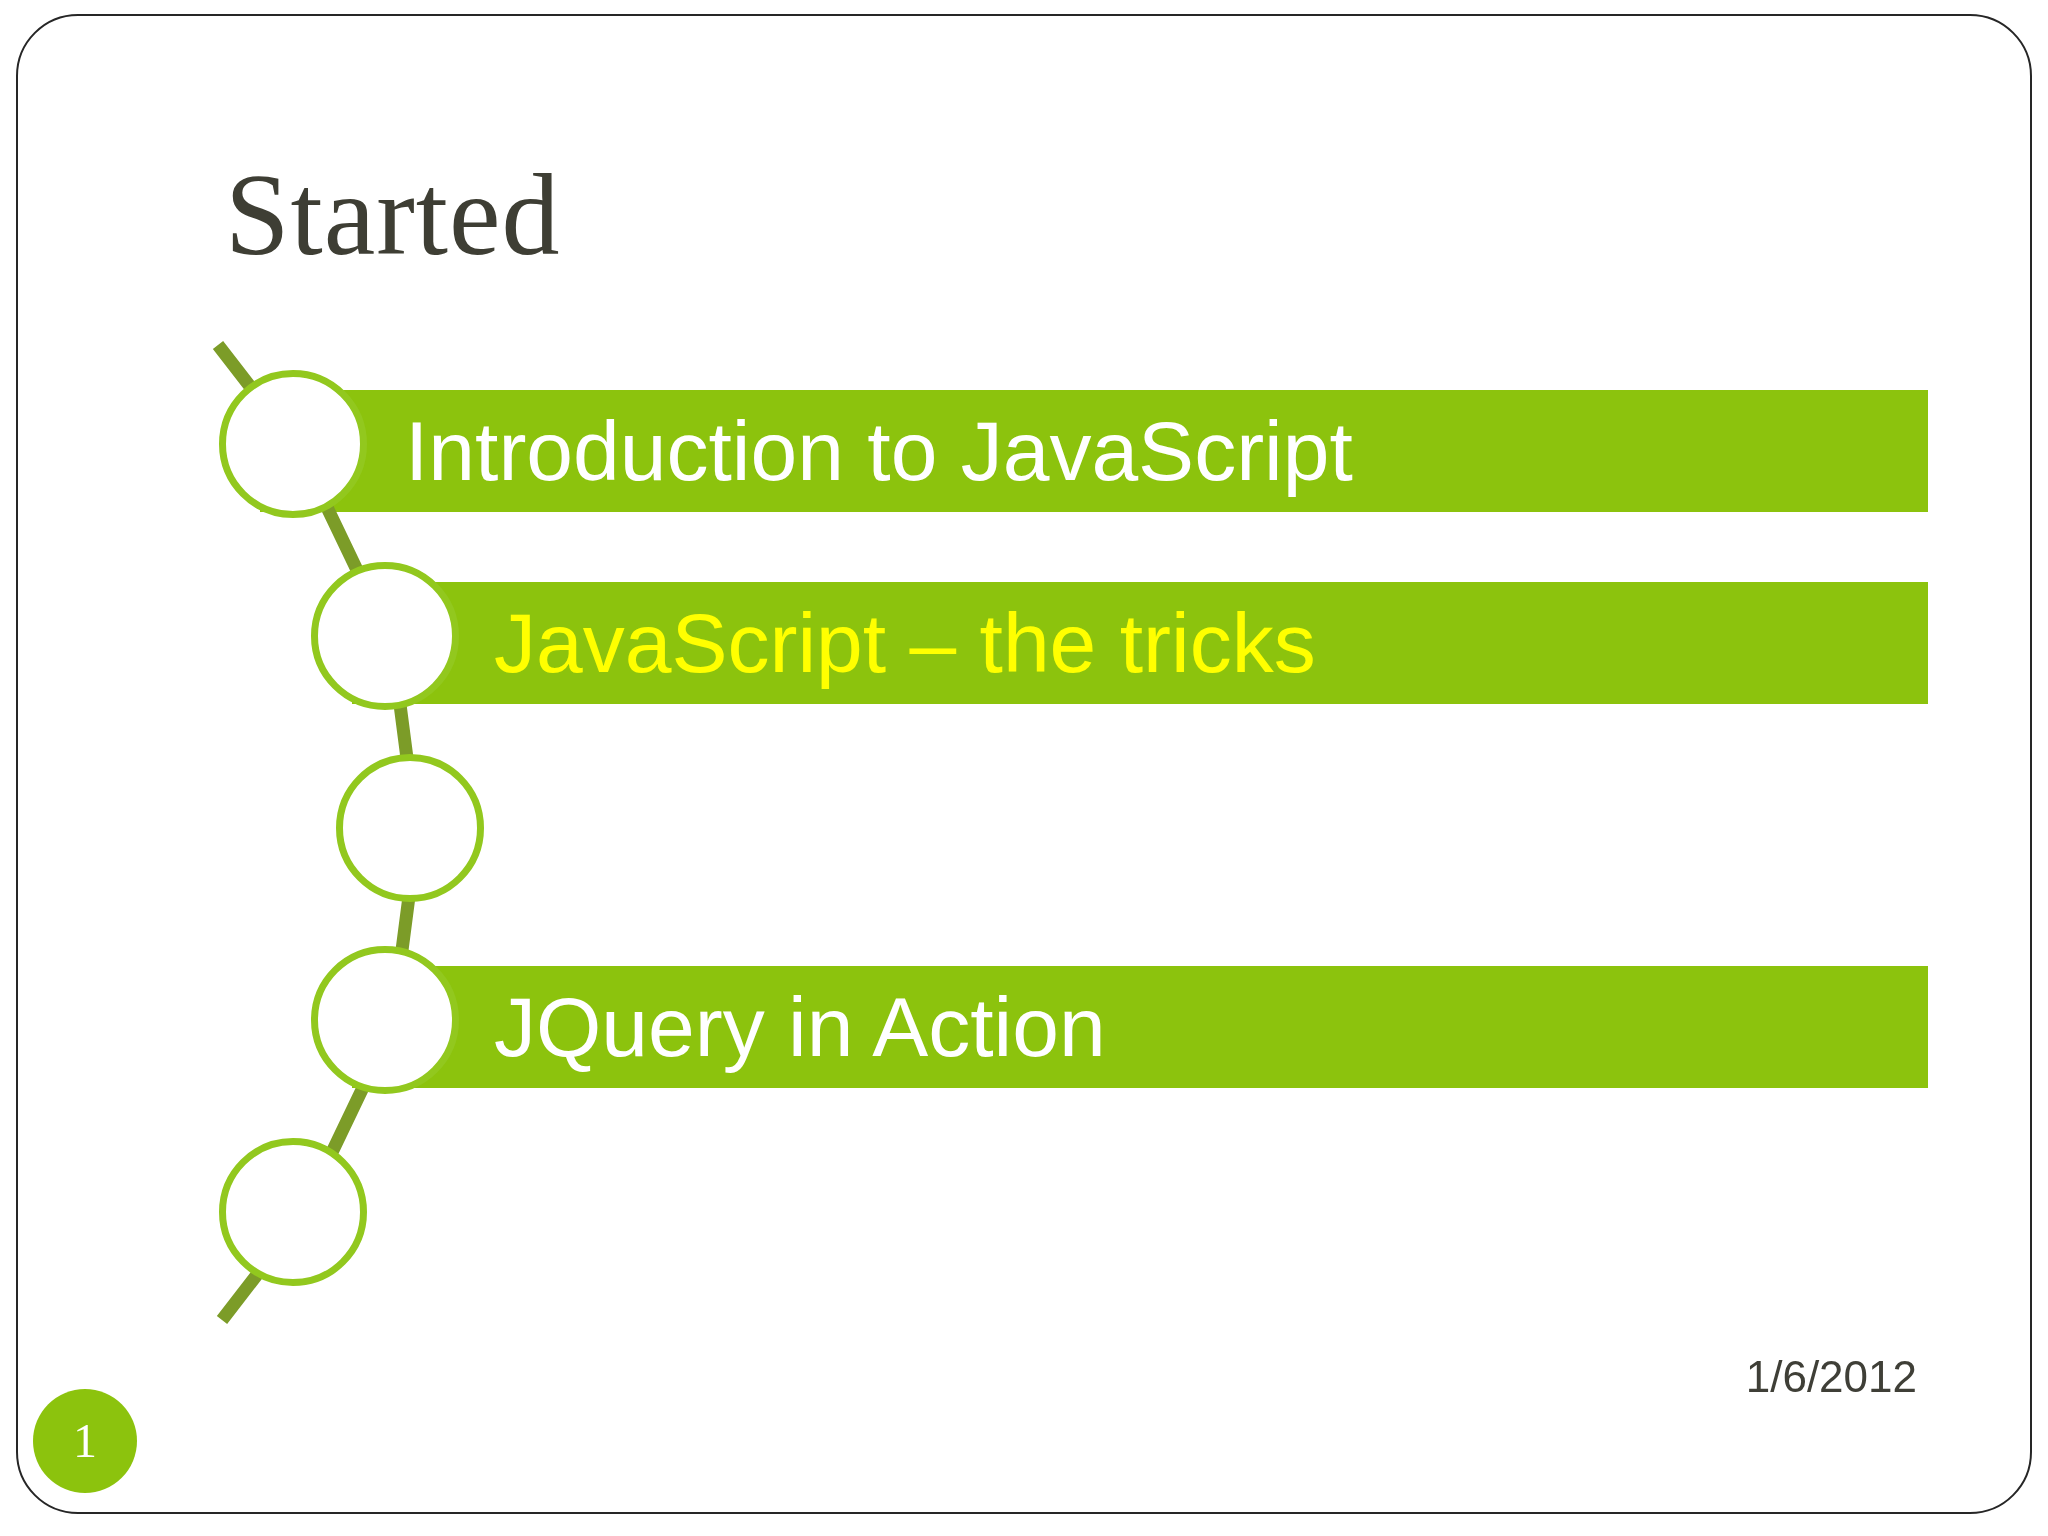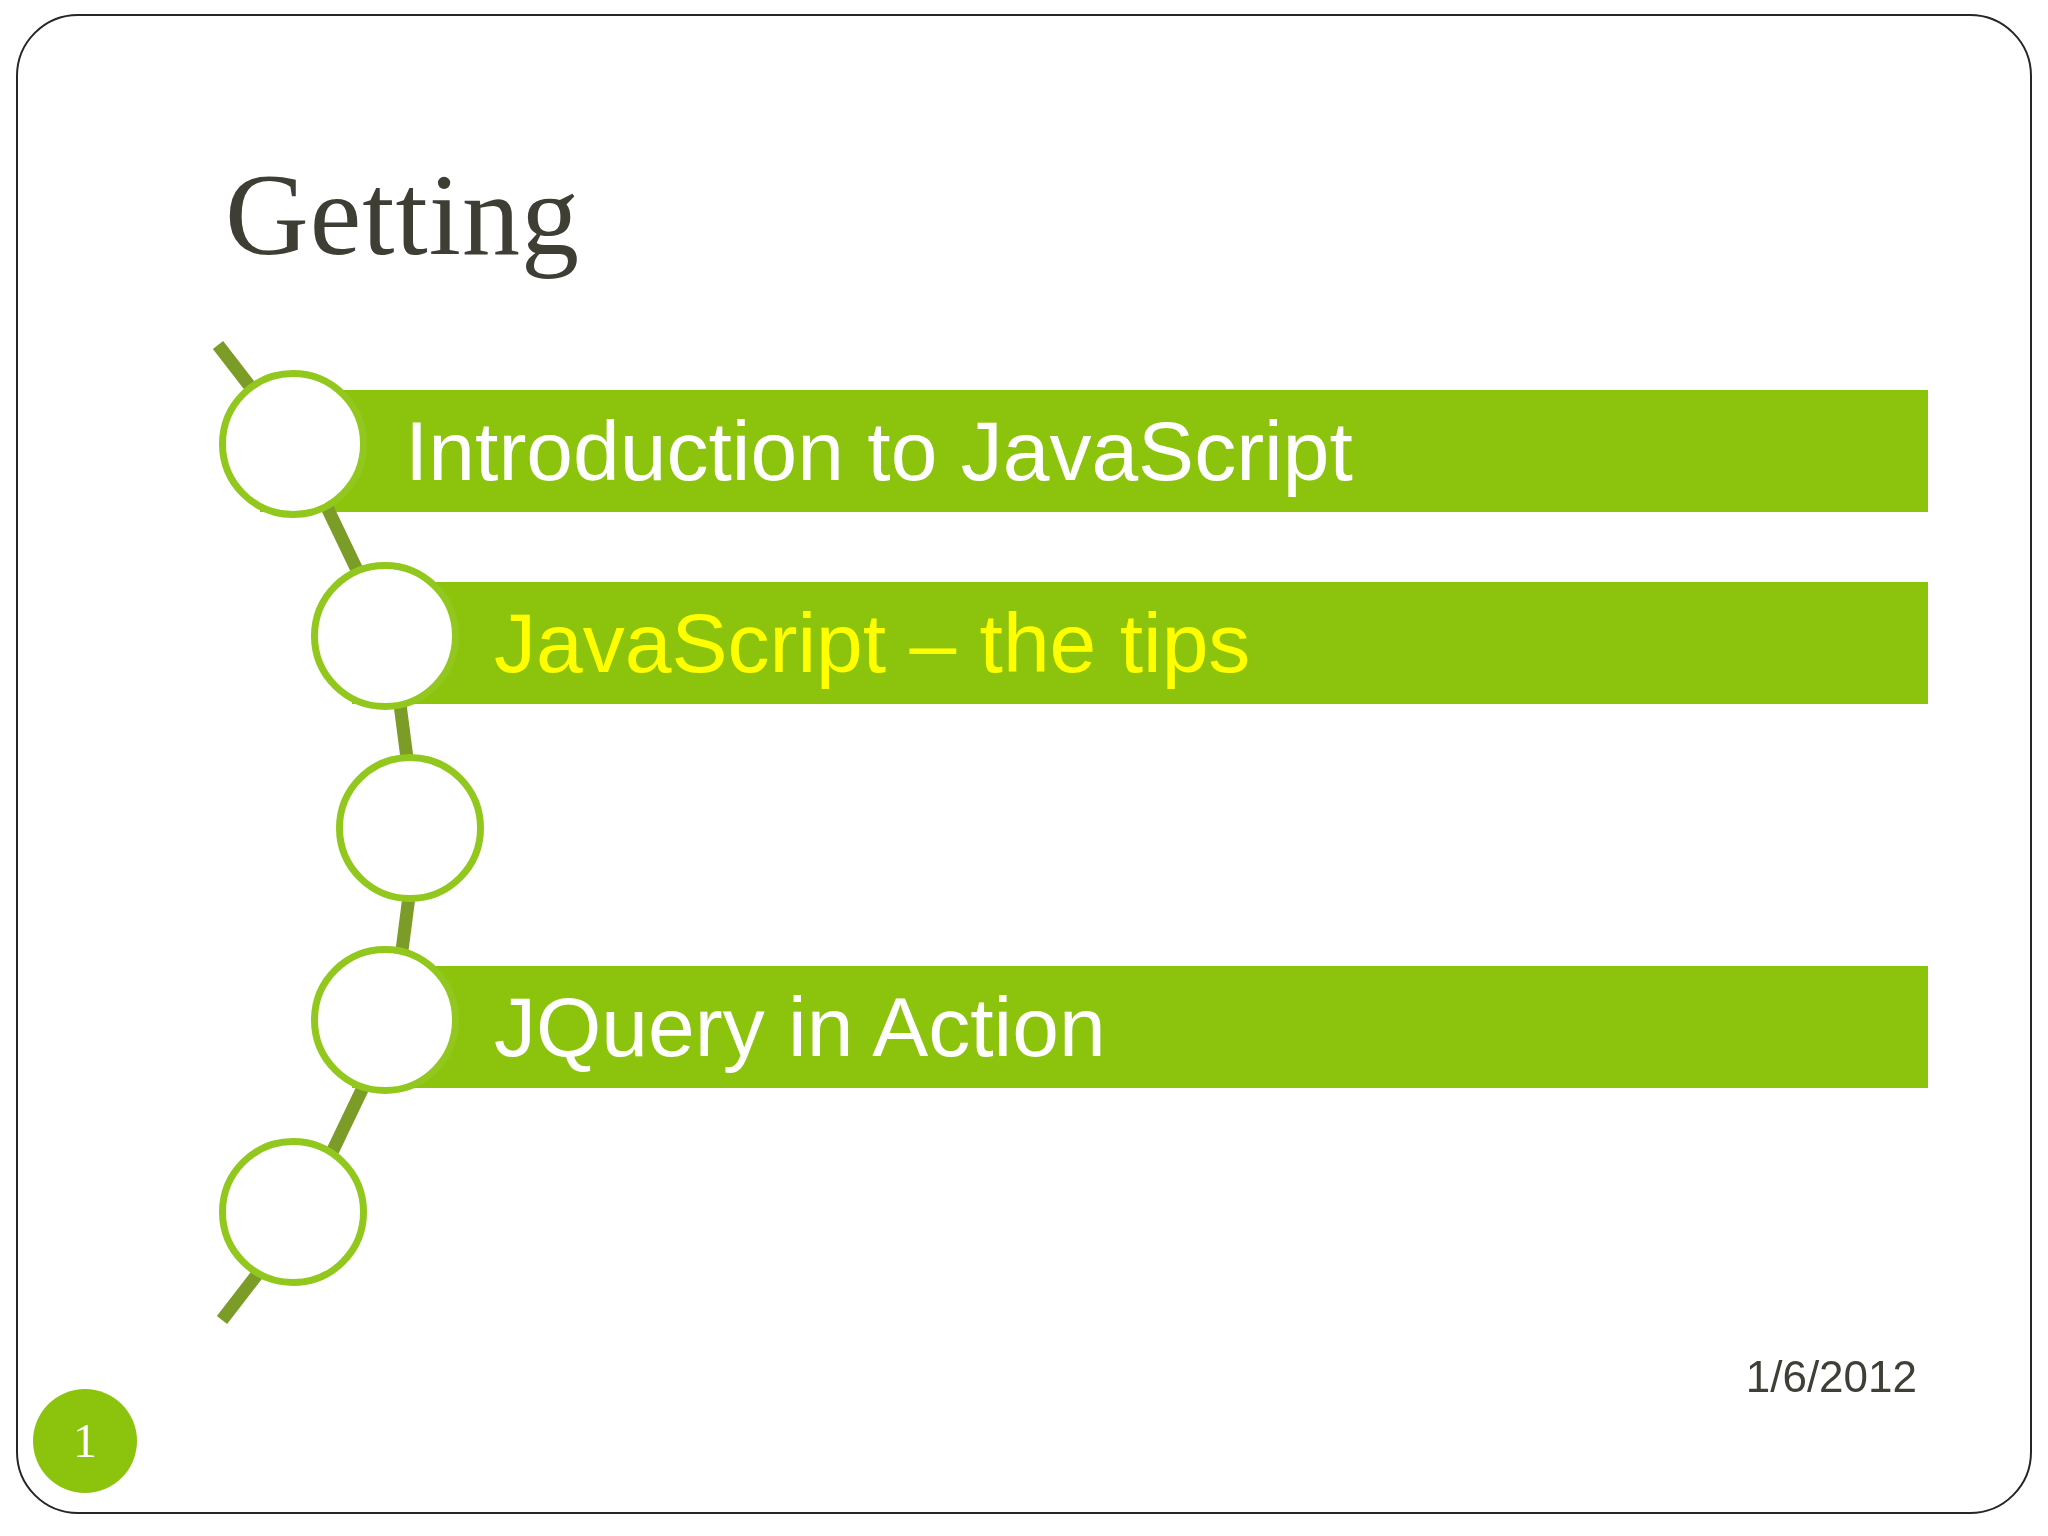--- a/index.html
+++ b/index.html
@@ -99,27 +99,27 @@
     font-size: 44px;
     color: var(--date-text, #3f3f37);
     letter-spacing: 0px;
   }
 </style>
 </head>
 <body>
 
 <div class="slide">
 
-  <h1 class="slide-title">Getting</h1>
+  <h1 class="slide-title">Started</h1>
 
   <div class="bar bar-1">
     <span class="bar-label">Introduction to JavaScript</span>
   </div>
   <div class="bar bar-2">
-    <span class="bar-label highlight">JavaScript – the tips</span>
+    <span class="bar-label highlight">JavaScript – the tricks</span>
   </div>
   <div class="bar bar-4">
     <span class="bar-label">JQuery in Action</span>
   </div>
 
   <svg class="connector-svg" viewBox="0 0 2048 1536" xmlns="http://www.w3.org/2000/svg">
     <polyline points="218,345 300,451 392,643 417,835 392,1027 300,1219 222,1320" fill="none" style="stroke: var(--connector-green, #7c9c28);" stroke-width="13" stroke-linecap="butt" stroke-linejoin="miter"></polyline>
   </svg>
 
   <div class="node node-1"></div>

